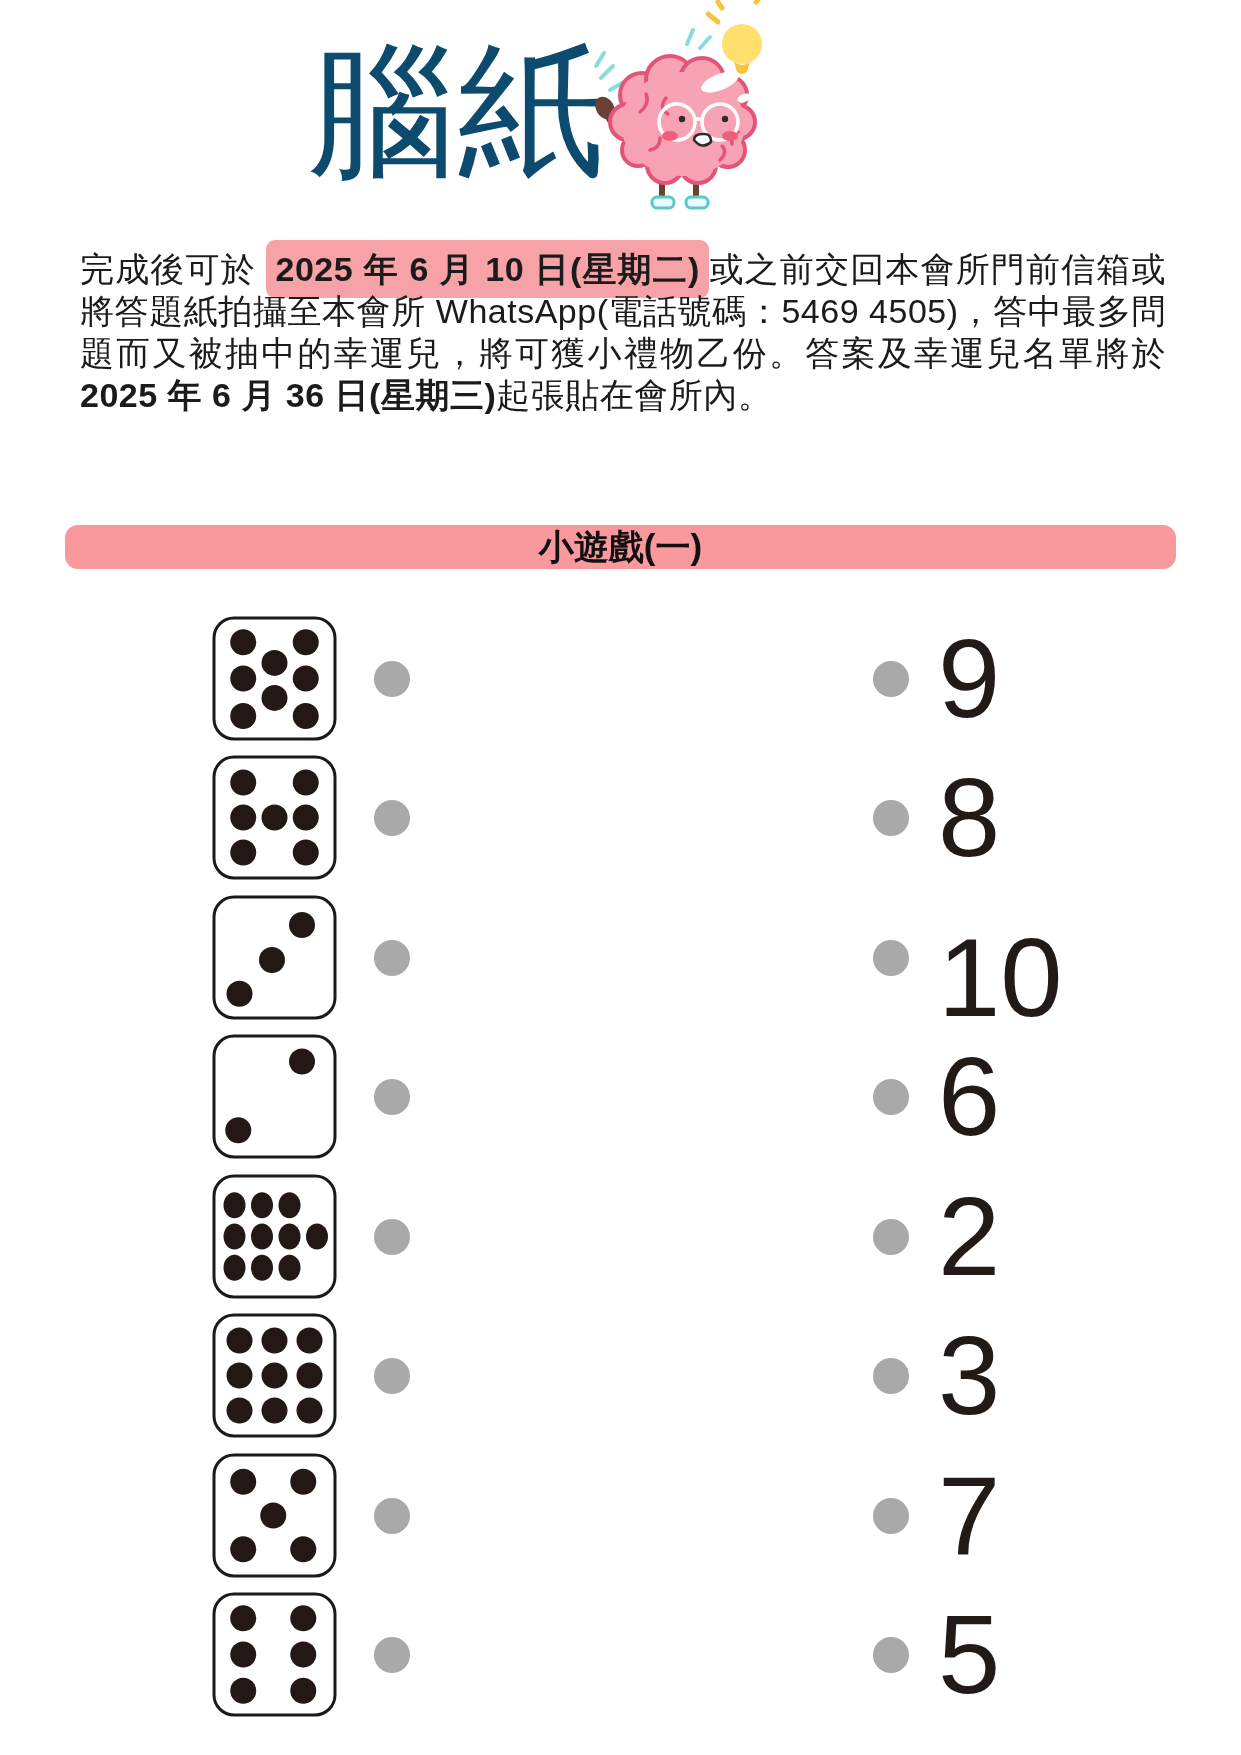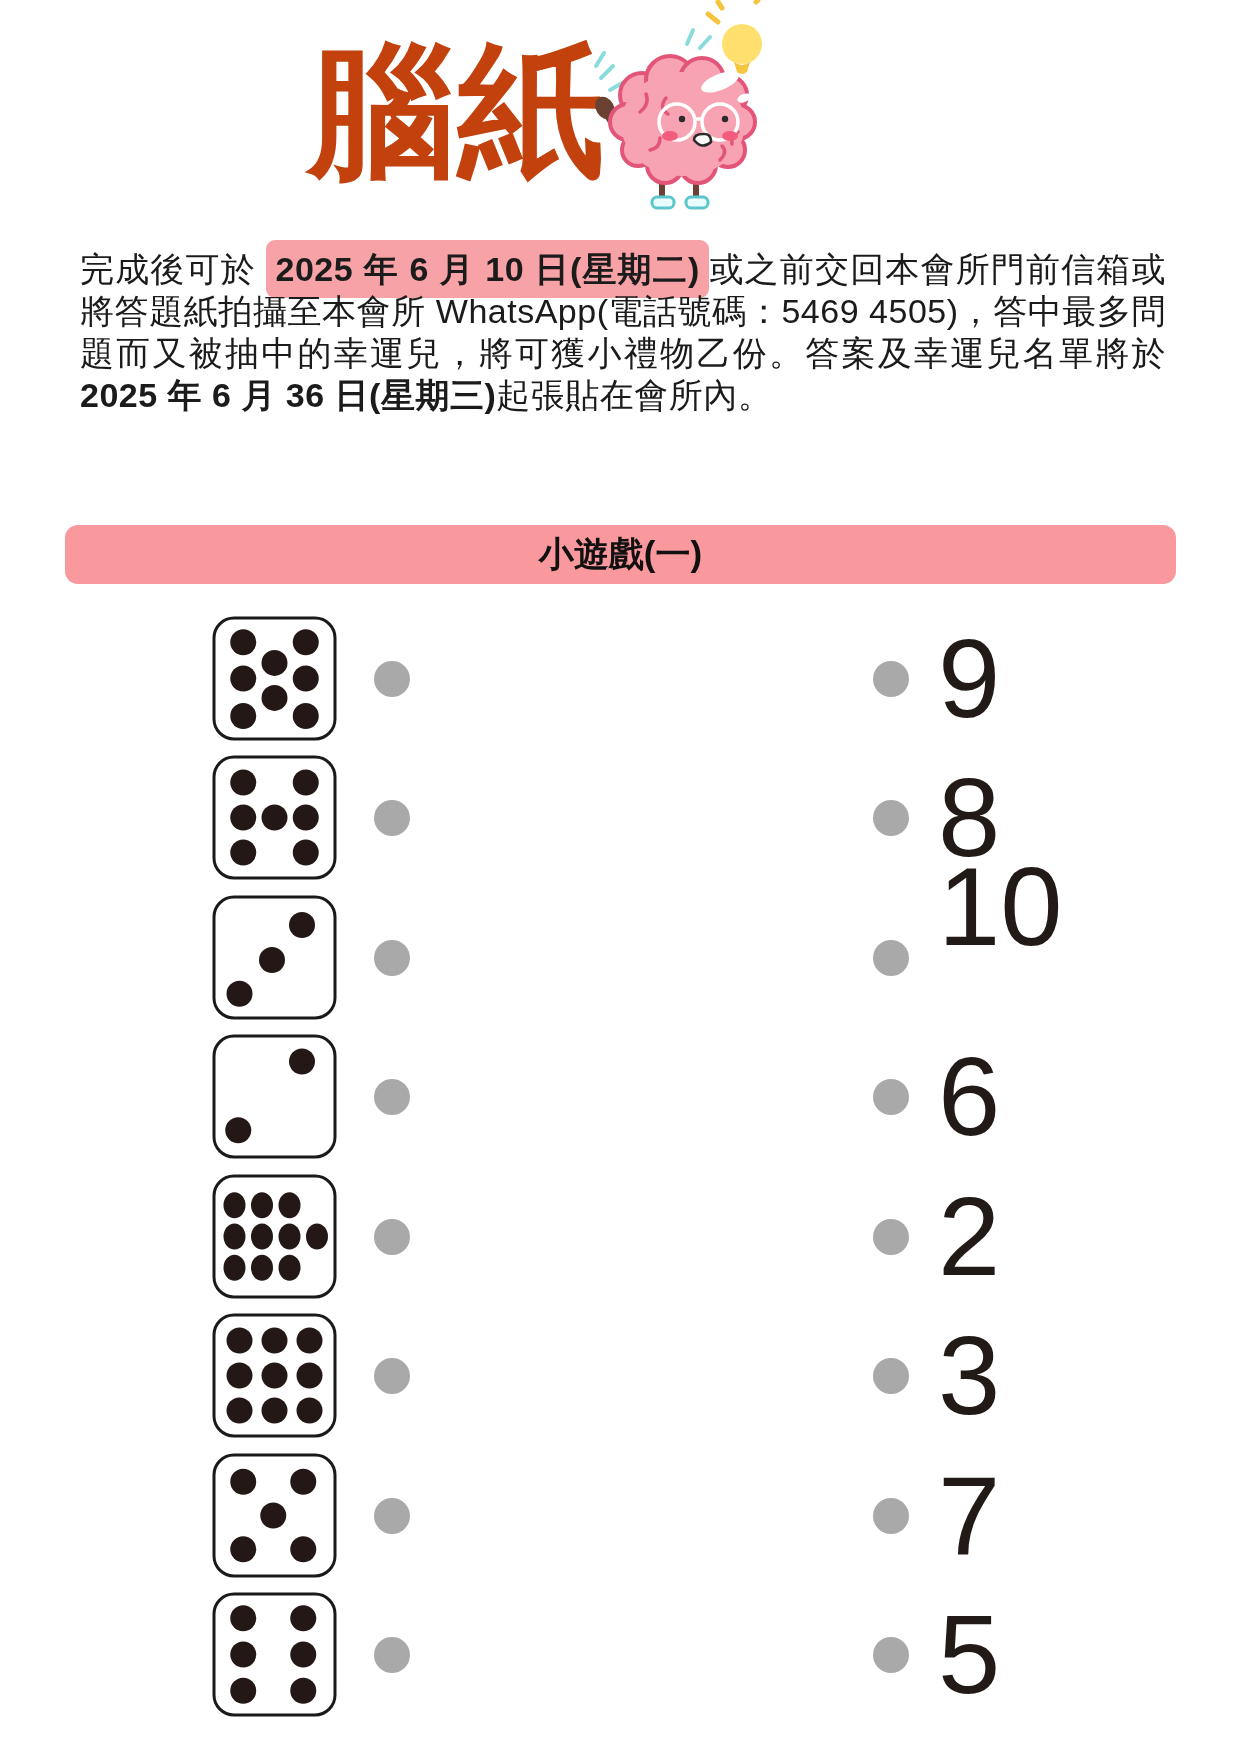--- a/index.html
+++ b/index.html
@@ -1,32 +1,32 @@
 <!DOCTYPE html>
 <html><head>
 <meta charset="utf-8">
 <style>
   html,body{margin:0;padding:0;background:#ffffff;}
   .page{position:relative;width:1241px;height:1755px;background:#ffffff;overflow:hidden;
         font-family:"Liberation Sans",sans-serif;color:#1c1c1c;}
 
   
   .logo-title{position:absolute;left:308px;top:34px;font-size:146px;line-height:1.05;
-              font-weight:700;color:#c2410c;font-family:"DejaVu Sans",sans-serif;
+              font-weight:400;color:#0c4a6e;font-family:"DejaVu Sans",sans-serif;
               letter-spacing:4px;}
   .mascot{position:absolute;left:570px;top:0;}
 
   
   .intro{position:absolute;left:80px;top:206px;width:1086px;font-size:34px;line-height:42px;
          letter-spacing:.5px;text-align:justify;color:#1b1b1b;}
   .intro .hl{background:#f7a2a6;border-radius:9px;padding:10px 9px;font-weight:700;}
   .intro .b{font-weight:700;}
 
   
-  .banner{position:absolute;left:65px;top:525px;width:1111px;height:59px;background:#f9999d;
+  .banner{position:absolute;left:65px;top:525px;width:1111px;height:44px;background:#f9999d;
           border-radius:13px;display:flex;align-items:center;justify-content:center;
           font-size:35px;font-weight:700;color:#111;}
 
   
   .game{position:absolute;left:0;top:0;width:1241px;height:1755px;}
   .die{position:absolute;left:212px;}
   .cdot{position:absolute;width:36px;height:36px;border-radius:50%;background:#a9a9a9;}
   .num{position:absolute;left:938px;transform:translateY(-50%);font-size:112px;line-height:1;
        color:#221a17;font-weight:400;font-family:"Liberation Sans",sans-serif;}
 </style>
@@ -141,21 +141,21 @@
       <div class="cdot" style="left: 873px; top: 799.5px;"></div>
       <div class="num" style="top: 817.5px;">8</div>
       <svg width="125" height="125" class="die" style="top: 895px;">
         <rect x="2" y="2" width="121" height="121" rx="20" fill="#ffffff" stroke="#1a1a1a" stroke-width="3"></rect>
         <ellipse cx="90" cy="30" rx="13" ry="13" fill="#231815"></ellipse>
         <ellipse cx="60" cy="65" rx="13" ry="13" fill="#231815"></ellipse>
         <ellipse cx="27.5" cy="98.75" rx="13" ry="13" fill="#231815"></ellipse>
       </svg>
       <div class="cdot" style="left: 374px; top: 939.5px;"></div>
       <div class="cdot" style="left: 873px; top: 939.5px;"></div>
-      <div class="num" style="top: 907px;">10</div>
+      <div class="num" style="top: 978px;">10</div>
       <svg width="125" height="125" class="die" style="top: 1034px;">
         <rect x="2" y="2" width="121" height="121" rx="20" fill="#ffffff" stroke="#1a1a1a" stroke-width="3"></rect>
         <ellipse cx="90" cy="27.5" rx="13" ry="13" fill="#231815"></ellipse>
         <ellipse cx="26.25" cy="96.25" rx="13" ry="13" fill="#231815"></ellipse>
       </svg>
       <div class="cdot" style="left: 374px; top: 1078.5px;"></div>
       <div class="cdot" style="left: 873px; top: 1078.5px;"></div>
       <div class="num" style="top: 1096.5px;">6</div>
       <svg width="125" height="125" class="die" style="top: 1174px;">
         <rect x="2" y="2" width="121" height="121" rx="20" fill="#ffffff" stroke="#1a1a1a" stroke-width="3"></rect>

